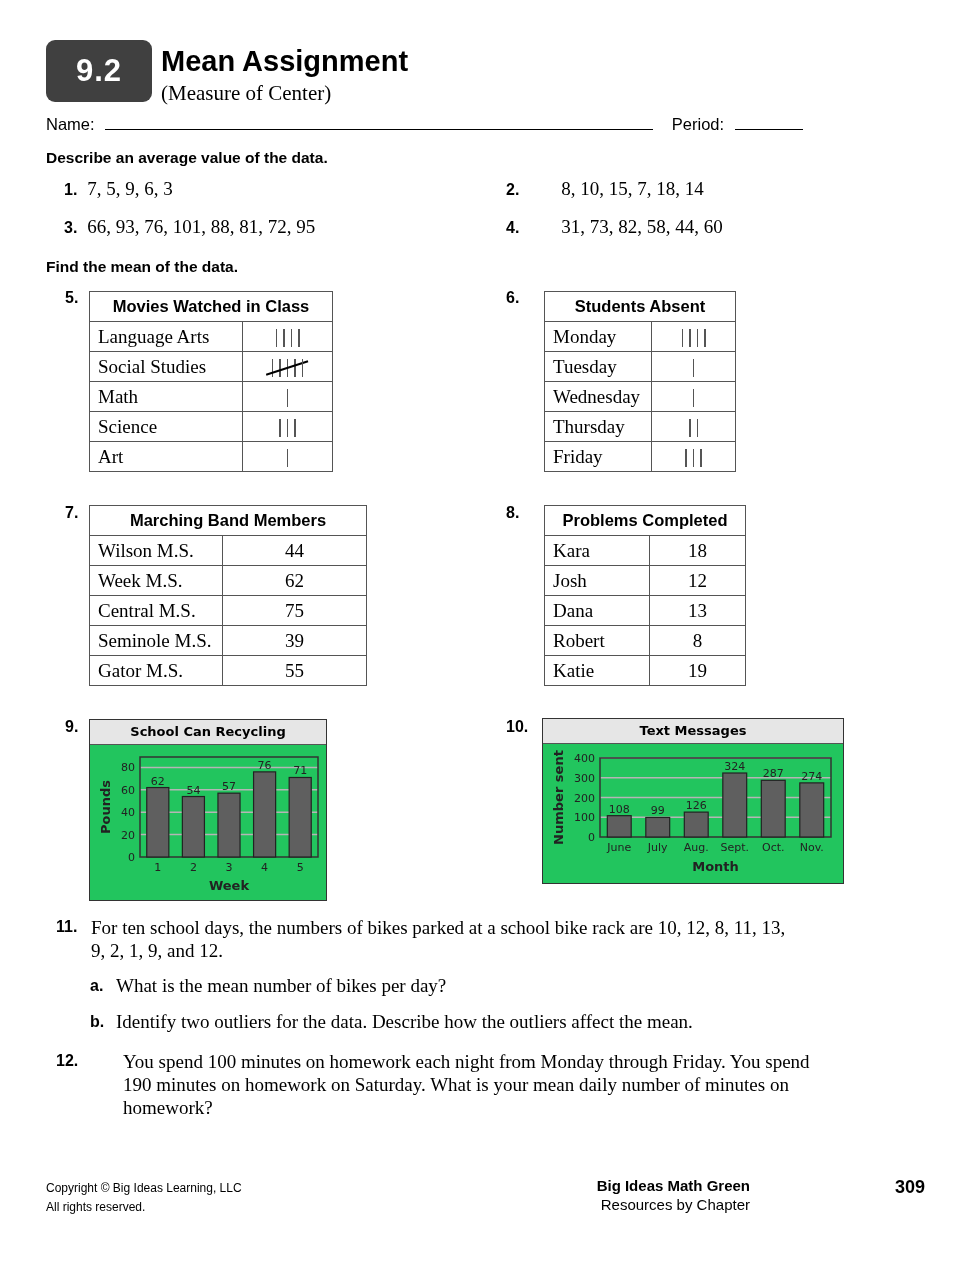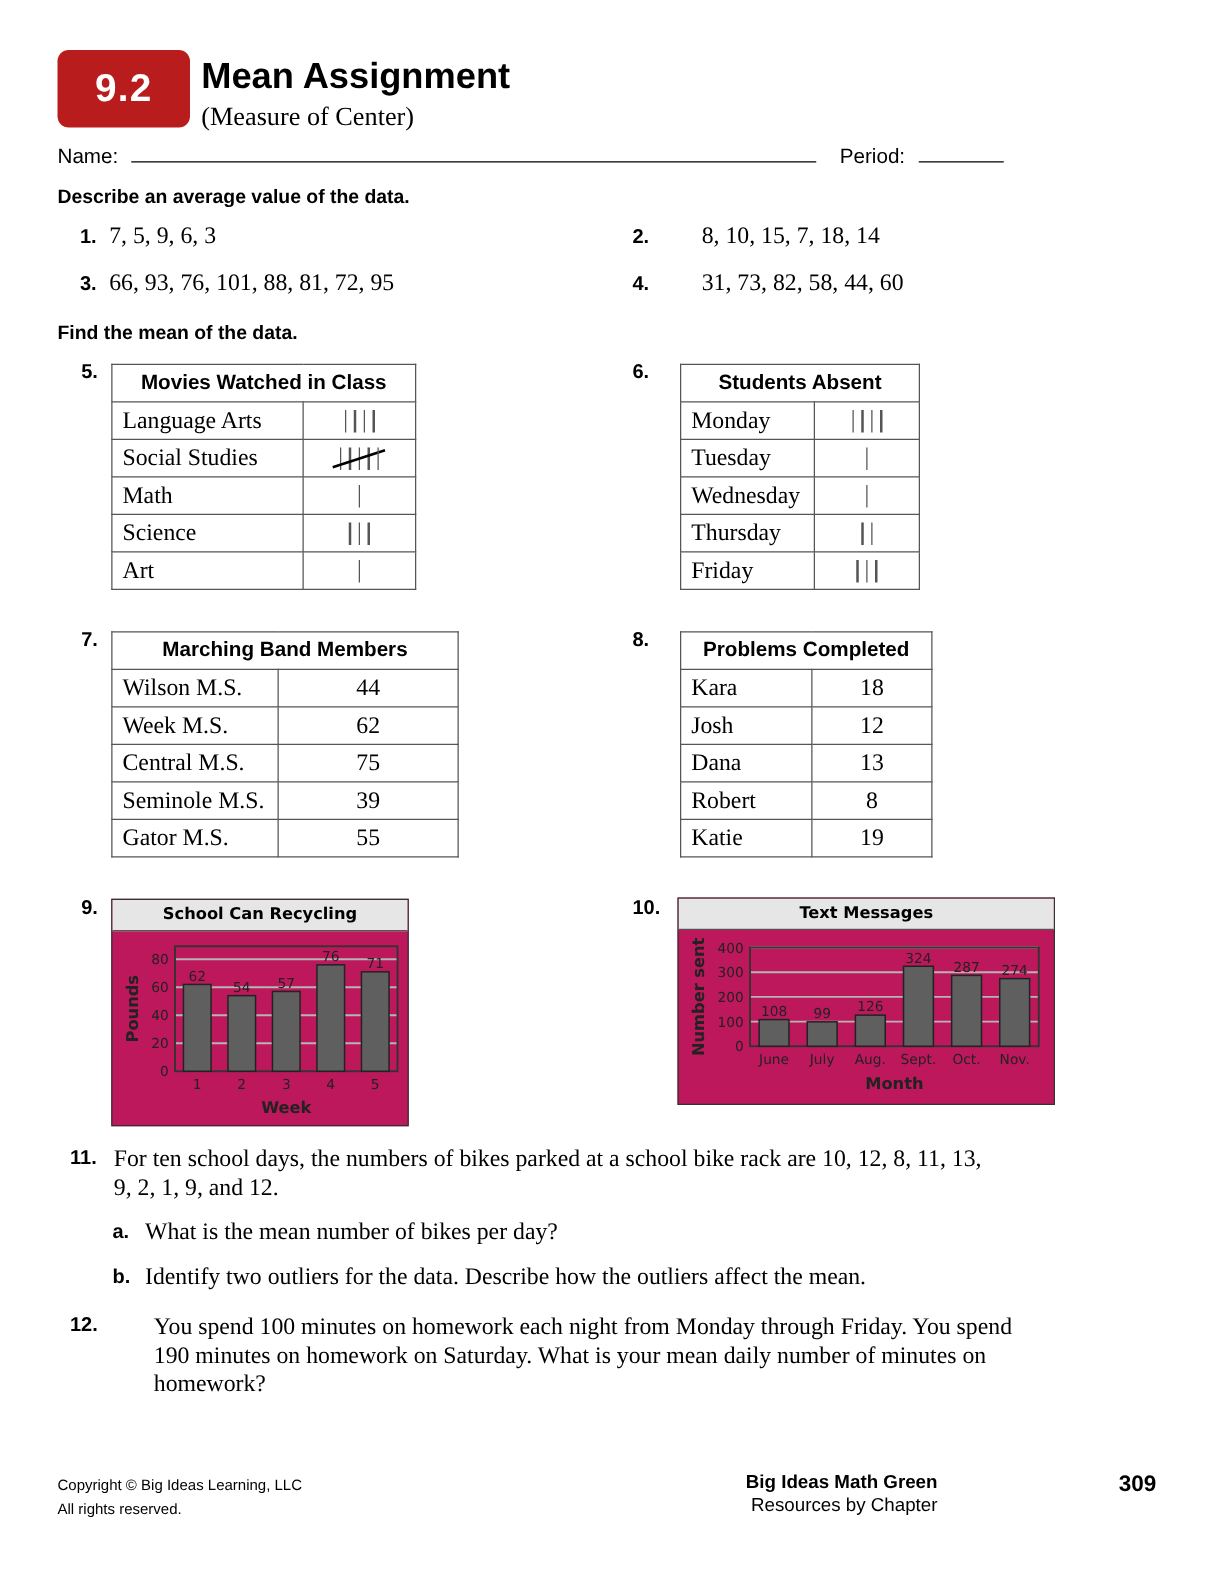--- a/index.html
+++ b/index.html
@@ -2,21 +2,21 @@
 <html><head>
 <meta charset="utf-8">
 <style>
   html, body { margin: 0; padding: 0; background: #ffffff; }
   body { width: 979px; height: 1266px; position: relative; overflow: hidden; color: #000; }
   .sans { font-family: "Liberation Sans", "DejaVu Sans", sans-serif; }
   .serif { font-family: "Liberation Serif", "DejaVu Serif", serif; }
   .abs { position: absolute; }
 
   
-  .lesson-badge { left: 46px; top: 40px; width: 106px; height: 62px; background: #b91c1c; border-radius: 9px;
+  .lesson-badge { left: 46px; top: 40px; width: 106px; height: 62px; background: #404040; border-radius: 9px;
     color: #fff; font-size: 31px; font-weight: bold; display: flex; align-items: center; justify-content: center; letter-spacing: 1px; }
   .page-title { left: 161px; top: 45px; font-size: 29px; font-weight: bold; }
   .page-subtitle { left: 161px; top: 81px; font-size: 21px; }
   .name-row { left: 46px; top: 115px; font-size: 16.5px; white-space: nowrap; }
   .blank { display: inline-block; border-bottom: 1px solid #000; vertical-align: baseline; height: 14px; }
 
   .instr { font-size: 15.5px; font-weight: bold; }
   .num { font-weight: bold; font-family: "Liberation Sans", sans-serif; font-size: 16px; }
   .prob-text { font-family: "Liberation Serif", serif; font-size: 19px; }
 
@@ -24,21 +24,21 @@
   table.data { border-collapse: collapse; position: absolute; }
   table.data td, table.data th { border: 1.5px solid #555; height: 29px; padding: 0; }
   table.data th { font-family: "Liberation Sans", sans-serif; font-size: 16.5px; font-weight: bold; text-align: center; }
   table.data td.lbl { font-family: "Liberation Serif", serif; font-size: 19px; padding-left: 8px; text-align: left; }
   table.data td.val { font-family: "Liberation Serif", serif; font-size: 19px; text-align: center; }
   .tally { display: inline-block; height: 18px; vertical-align: middle; position: relative; }
   .tally i { display: inline-block; width: 1.5px; height: 18px; background: #555; margin: 0 3px; }
   .tally .slash { position: absolute; left: -4px; top: 8px; width: 44px; height: 1.5px; background: #000; transform: rotate(-18deg); }
 
   
-  .chart-box { position: absolute; border: 1.5px solid #333; background: #be185d; }
+  .chart-box { position: absolute; border: 1.5px solid #333; background: #22c55e; }
   .chart-title { background: #e6e6e6; border-bottom: 1.5px solid #555; text-align: center; font-family: "DejaVu Sans", sans-serif; font-weight: bold; font-size: 13px; height: 24px; line-height: 24px; }
   svg text { font-family: "DejaVu Sans", sans-serif; }
 
   .footer-left { left: 46px; top: 1179px; font-size: 12px; line-height: 19px; }
   .footer-mid { left: 560px; top: 1176px; width: 190px; text-align: right; font-size: 15px; line-height: 19px; }
   .page-num { left: 895px; top: 1177px; font-size: 18px; font-weight: bold; }
 </style>
 </head>
 <body>
 

